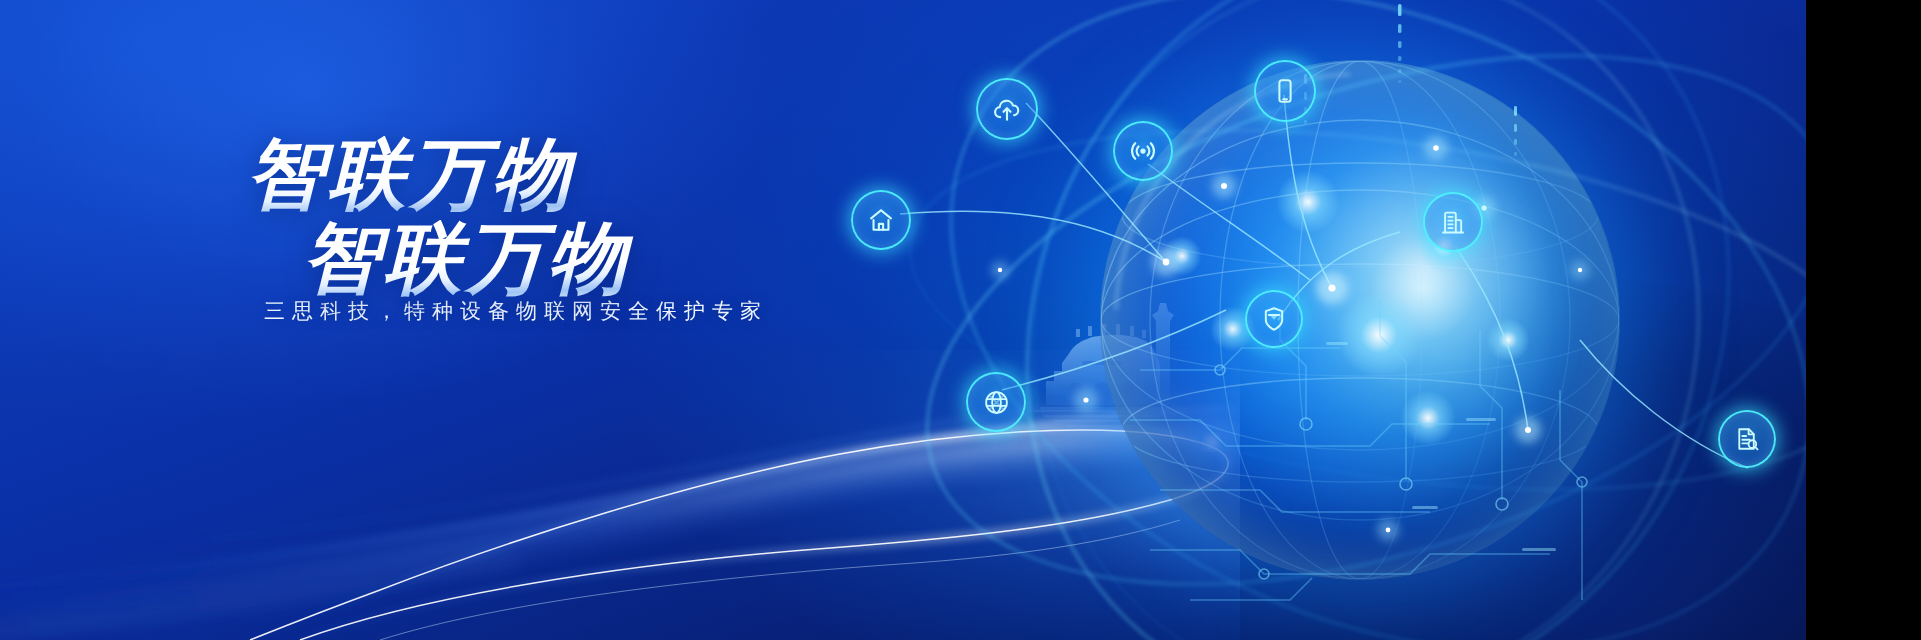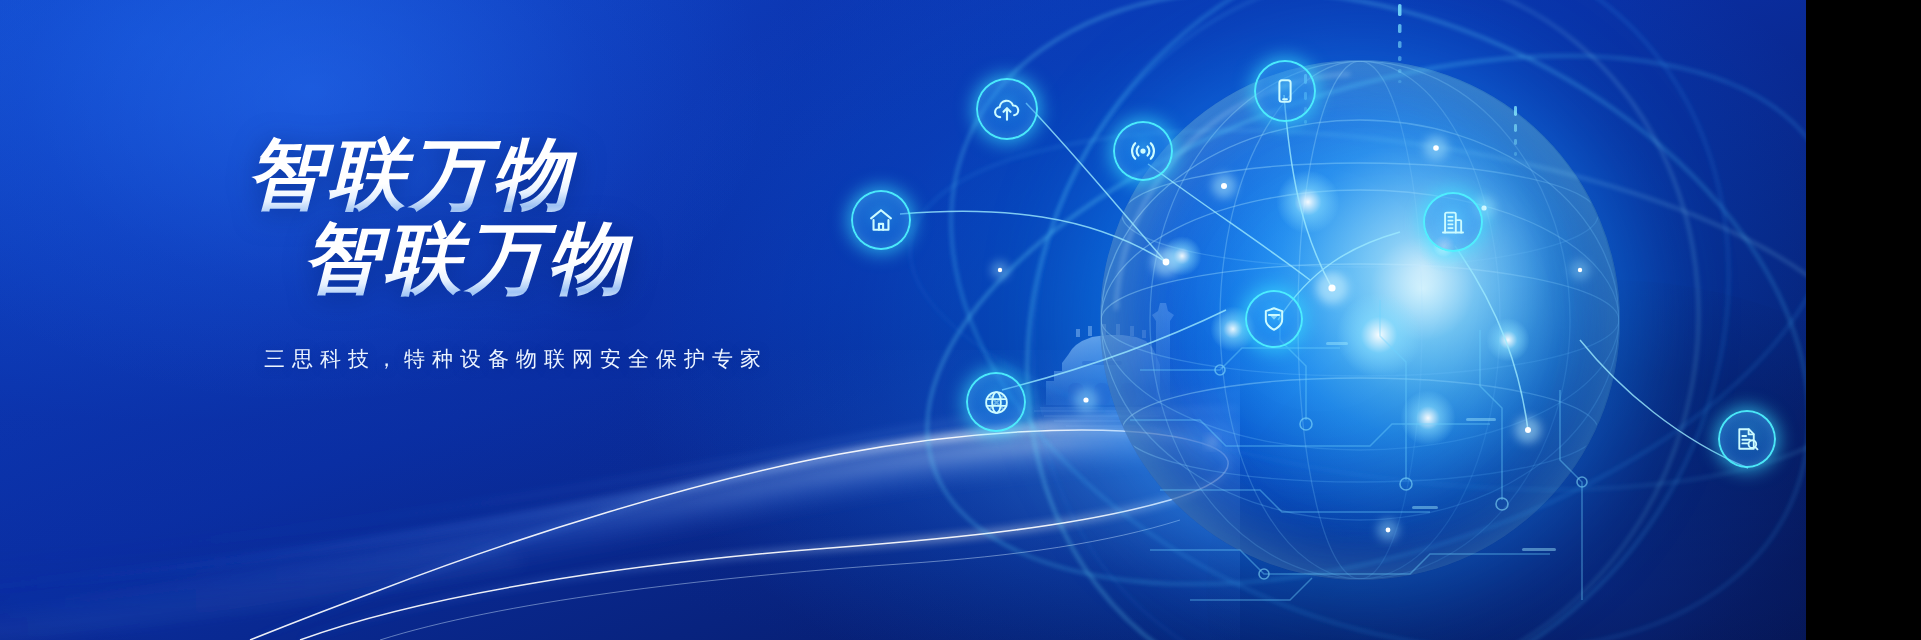--- a/index.html
+++ b/index.html
@@ -65,21 +65,20 @@
   .headline-1 {
     font-size: 78px;
     margin-left: 0;
   }
   .headline-2 {
     font-size: 78px;
     margin-left: 56px;
     margin-top: 8px;
   }
   .subtitle {
-    margin-top: 48px;
     margin-left: 18px;
     font-size: 21px;
     letter-spacing: 7px;
     color: #ecf4ff;
     white-space: nowrap;
     text-shadow: 0 1px 10px rgba(0,40,140,0.75);
   }
 
   
   .trails {

